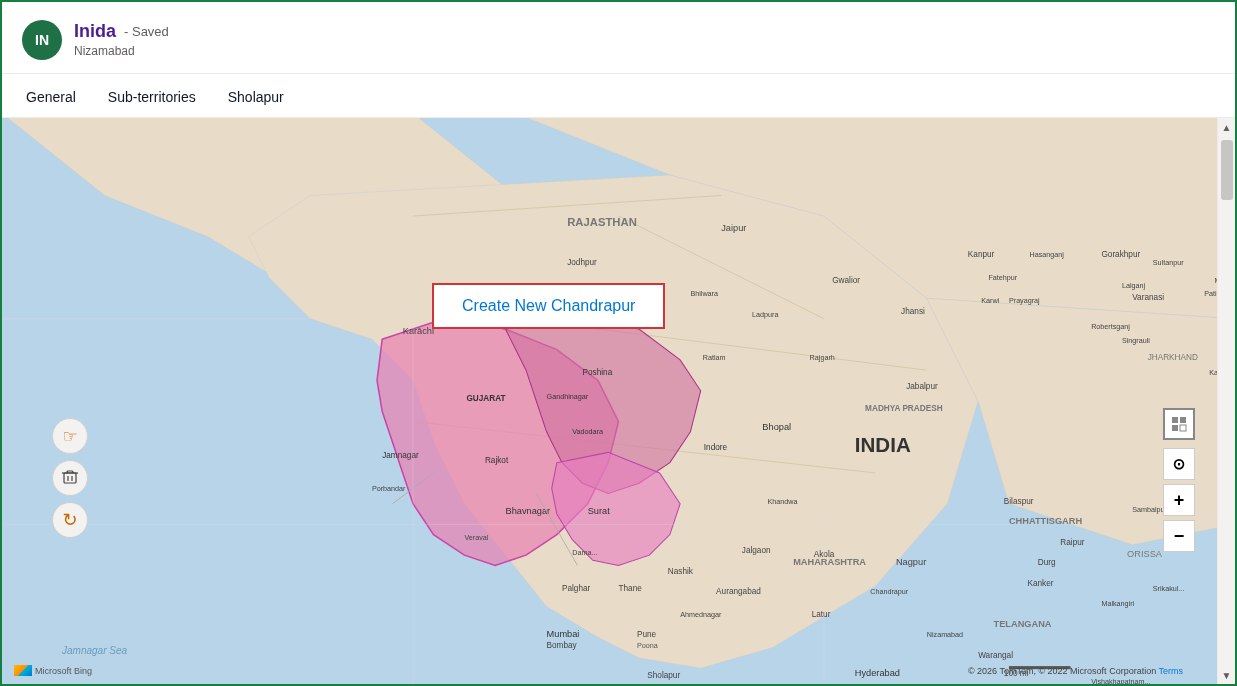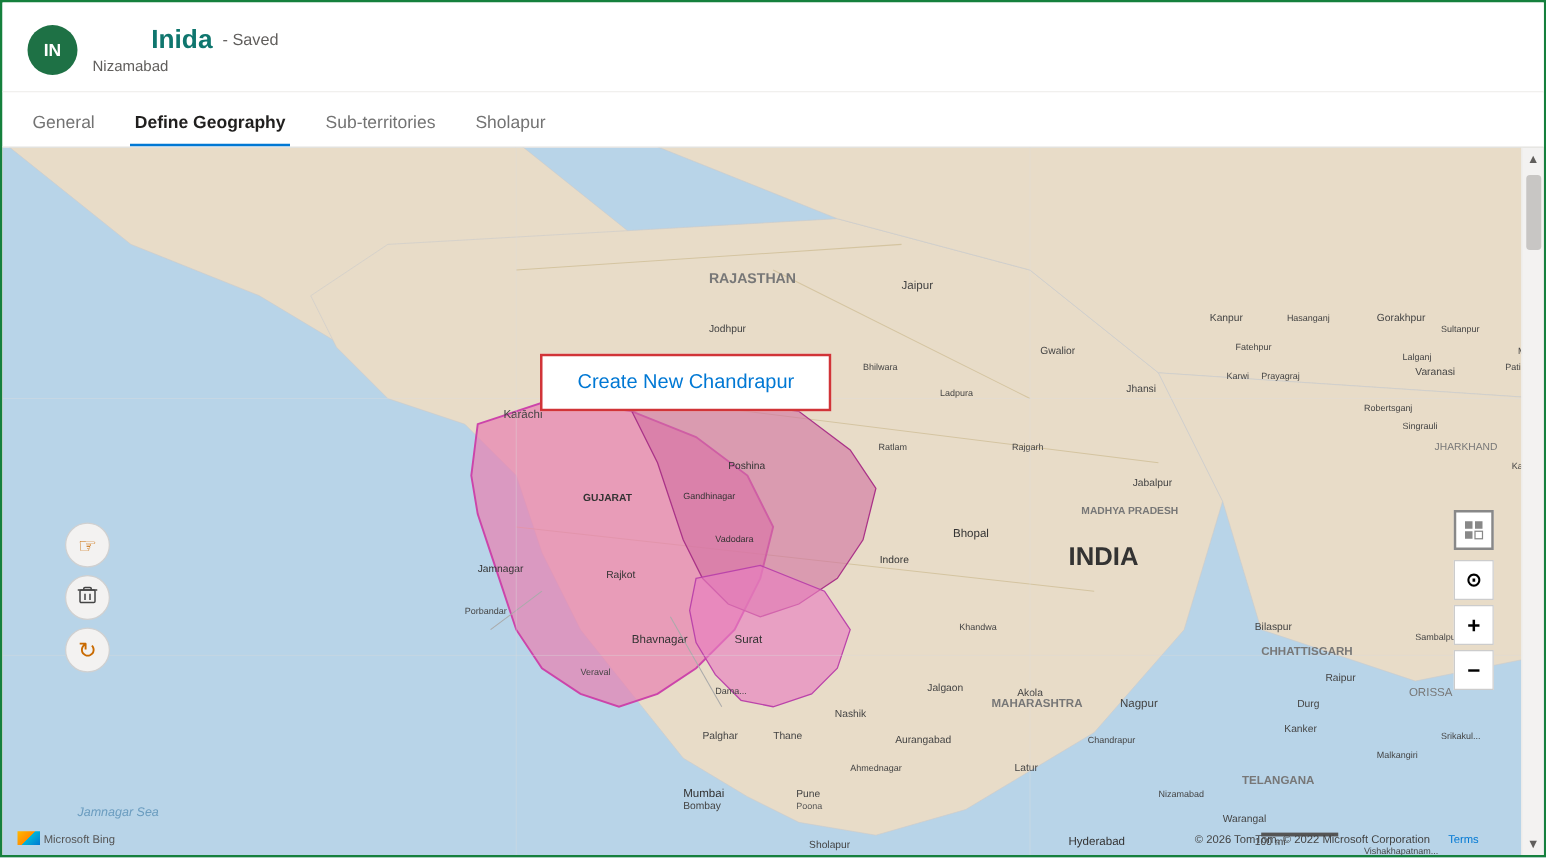--- a/index.html
+++ b/index.html
@@ -44,24 +44,23 @@
     .header-info {
       display: flex;
       flex-direction: column;
     }
     .header-title-row {
       display: flex;
       align-items: center;
       gap: 8px;
     }
     .header-name {
-      font-size: 21px;
+      font-size: 18px;
       font-weight: 600;
-      color: #0f766e;
-      margin-left: 47px;
+      color: #4c1d95;
     }
     .header-saved {
       font-size: 13px;
       color: #605e5c;
       font-weight: 400;
       text-align: right;
     }
     .header-subtitle {
       font-size: 12px;
       color: #605e5c;
@@ -73,21 +72,21 @@
       align-items: flex-end;
       padding: 0 20px;
       background: #fff;
       border-bottom: 1px solid #edebe9;
       height: 44px;
     }
     .tab {
       padding: 0 4px 10px 4px;
       margin-right: 24px;
       font-size: 14px;
-      color: #737373;
+      color: #0f172a;
       cursor: pointer;
       border-bottom: 2px solid transparent;
       white-space: nowrap;
     }
     .tab.active {
       color: #201f1e;
       font-weight: 600;
       border-bottom: 2px solid #0078d4;
     }
     
@@ -235,42 +234,40 @@
       position: absolute;
       bottom: 8px;
       right: 52px;
       font-size: 9px;
       color: #444;
       z-index: 10;
     }
     .map-copyright a {
       color: #0078d4;
       text-decoration: none;
-      margin-left: 12px;
     }
   </style>
 </head>
 <body>
 
 <div class="app-container">
 
   <div class="header">
     <div class="avatar">IN</div>
     <div class="header-info">
       <div class="header-title-row">
         <span class="header-name">Inida</span>
         <span class="header-saved">- Saved</span>
       </div>
       <div class="header-subtitle">Nizamabad</div>
     </div>
   </div>
 
   <div class="tabs">
     <div class="tab">General</div>
-    <div class="tab active">Define Geography</div>
     <div class="tab">Sub-territories</div>
     <div class="tab">Sholapur</div>
   </div>
 
   <div class="map-container">
 
     <svg class="map-bg" viewBox="0 0 1200 560" preserveAspectRatio="xMidYMid slice">
 
       <rect width="1200" height="560" fill="#b8d4e8"></rect>
 

